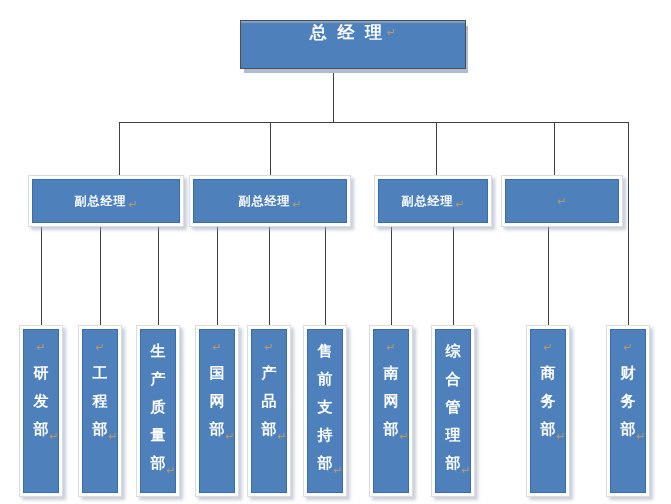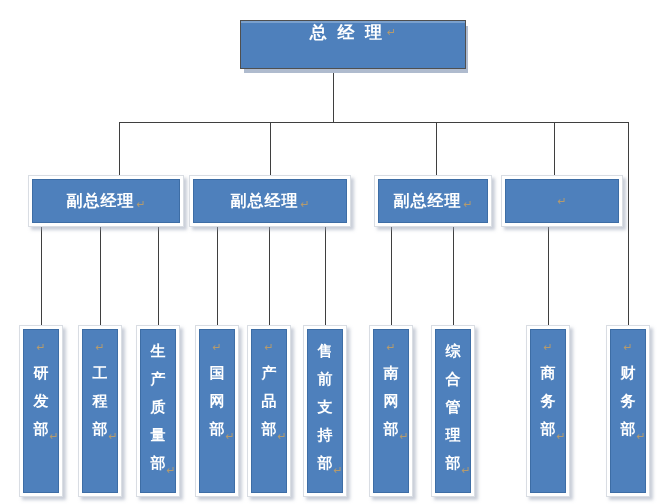--- a/index.html
+++ b/index.html
@@ -56,21 +56,21 @@
   }
 
   
   .l2 { top: 175px; height: 52px; }
   .l2-1 { left: 28px;  width: 156px; }
   .l2-2 { left: 189px; width: 162px; }
   .l2-3 { left: 374px; width: 118px; }
   .l2-4 { left: 501px; width: 122px; }
   .l2 .hlabel {
     color: var(--text, #ffffff);
-    font-size: 16px; font-weight: bold; letter-spacing: 1px;
+    font-size: 12px; font-weight: bold; letter-spacing: 1px;
   }
 
   
   .dept { top: 325px; height: 172px; width: 44px; }
   .d1  { left: 19px; }  .d2  { left: 78px; }  .d3  { left: 136px; }
   .d4  { left: 195px; } .d5  { left: 247px; } .d6  { left: 303px; }
   .d7  { left: 369px; } .d8  { left: 431px; } .d9  { left: 526px; }
   .d10 { left: 606px; }
   .dept .inner.vbox {
     flex-direction: column;

